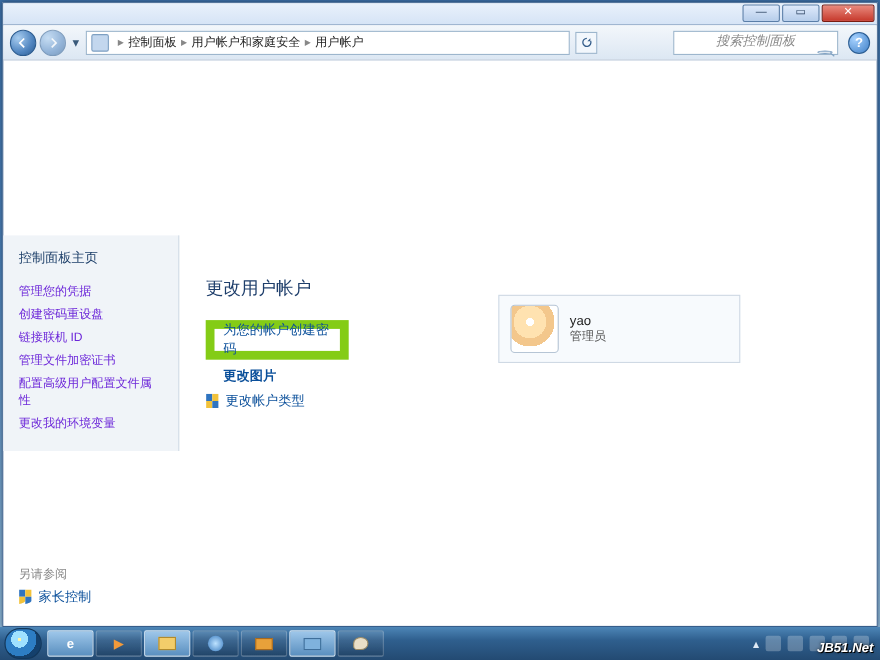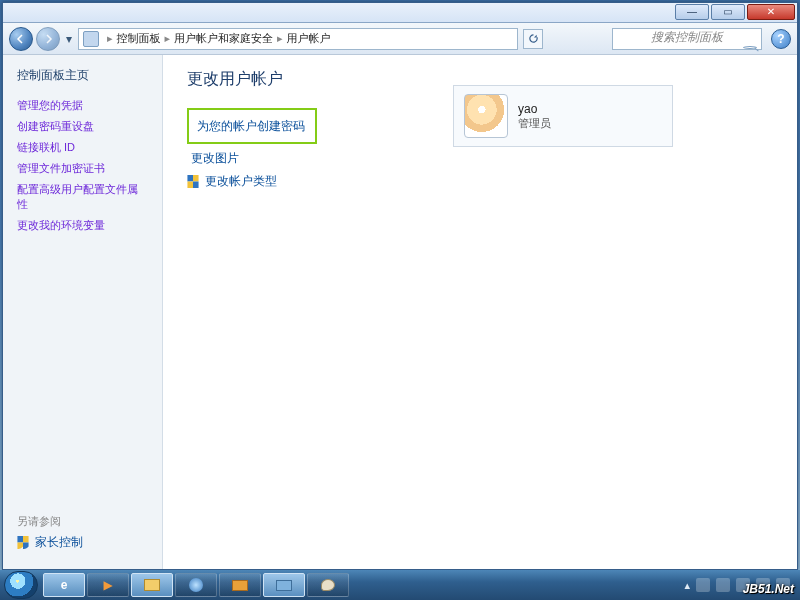--- a/index.html
+++ b/index.html
@@ -22,34 +22,34 @@
   .breadcrumbs .bc-icon { width:16px; height:16px; margin-right:4px; background:#c3d7ee; border:1px solid #7ea0c2; border-radius:2px; }
   .breadcrumbs .sep { margin:0 4px; color:#888;}
   .spacer { flex:1; }
   .refresh { width:20px; height:20px; border:1px solid #9db6cd; background:#f2f7fc; display:flex; align-items:center; justify-content:center; color:#355e8b; margin-left:2px;}
   .searchbox { width:150px; height:22px; border:1px solid #9db6cd; background:#fff; display:flex; align-items:center; padding:0 4px; color:#888; font-style:italic;flex-direction:column;}
   .searchbox .sicon { width:14px; height:14px; margin-left:auto; border:1px solid #7ea0c2; border-radius:50%; position:relative;}
   .searchbox .sicon::after{content:"";position:absolute;width:5px;height:1px;background:#7ea0c2;bottom:-2px;right:-3px;transform:rotate(40deg);}
   .qm { width:20px; height:20px; border-radius:50%; background:radial-gradient(circle at 30% 30%, #a7d2ff,#3e7fc7); color:#fff; font-weight:bold; display:flex; align-items:center; justify-content:center; margin-left:6px; border:1px solid #2a5d94;}
 
   
-  .body { position:absolute; top:52px; bottom:0; left:0; right:0; display:flex; }
+  .body { position:absolute; top:52px; bottom:0; left:0; right:0; display:flex;align-items:center; }
   .sidebar { width:160px; background:#f0f4f8; border-right:1px solid #d3dde7; padding:12px 14px; }
   .sidebar .home { color:#1d3f69; font-size:12px; margin-bottom:14px; }
   .sidebar a.side { display:block; color:#6d28d9; text-decoration:none; font-size:11px; margin:6px 0; }
   .sidebar .seealso { position:absolute; bottom:40px; left:14px; color:#888; font-size:11px;}
   .sidebar .seealso-link { position:absolute; bottom:18px; left:14px; display:flex; align-items:center; gap:6px; color:#0a4f9a; font-size:12px;}
   .shield { width:12px; height:13px; } 
 
   .main { flex:1; padding:14px 24px; color:#232323; position:relative; }
   .main h1 { font-size:16px; font-weight:normal; color:#1e3e6b; margin-bottom:18px; }
   .actions { display:flex; flex-direction:column; gap:6px; }
   .actions a { color:#0a4f9a; text-decoration:none; font-size:12px; display:flex; align-items:center; gap:6px;}
-  .actions .plain { margin-left:4px; }
-  .actions .highlight { border:2px solid #84cc16; padding:4px 8px; width:130px; height:36px; justify-content:flex-start; margin-left:0;}
+  .actions .plain { margin-left:16px;font-weight:bold; }
+  .actions .highlight { border:8px solid #84cc16; padding:4px 8px; width:130px; height:36px; justify-content:flex-start; margin-left:0;}
 
   .group2 { margin-top:22px; display:flex; flex-direction:column; gap:6px;}
 
   .usercard { position:absolute; left:290px; top:30px; width:220px; height:62px; border:1px solid #cfd9e4; background:#f7fafd; display:flex; align-items:center; padding:6px 10px; gap:10px;}
   .usercard .avatar { width:44px; height:44px; border:1px solid #b6c5d5; background:radial-gradient(circle at 40% 35%, #fff 0 10%, #ffe2b0 10% 40%, #f3c78c 40% 60%, #fff 60% 100%); border-radius:4px;}
   .usercard .uname { font-size:12px; color:#222;}
   .usercard .urole { font-size:11px; color:#555;}
 
   
   .taskbar { position:absolute; left:0; right:0; bottom:0; height:30px; background:linear-gradient(#4d86b7, #2f5f8e 40%, #234a72); display:flex; align-items:center; padding:0 4px; }

